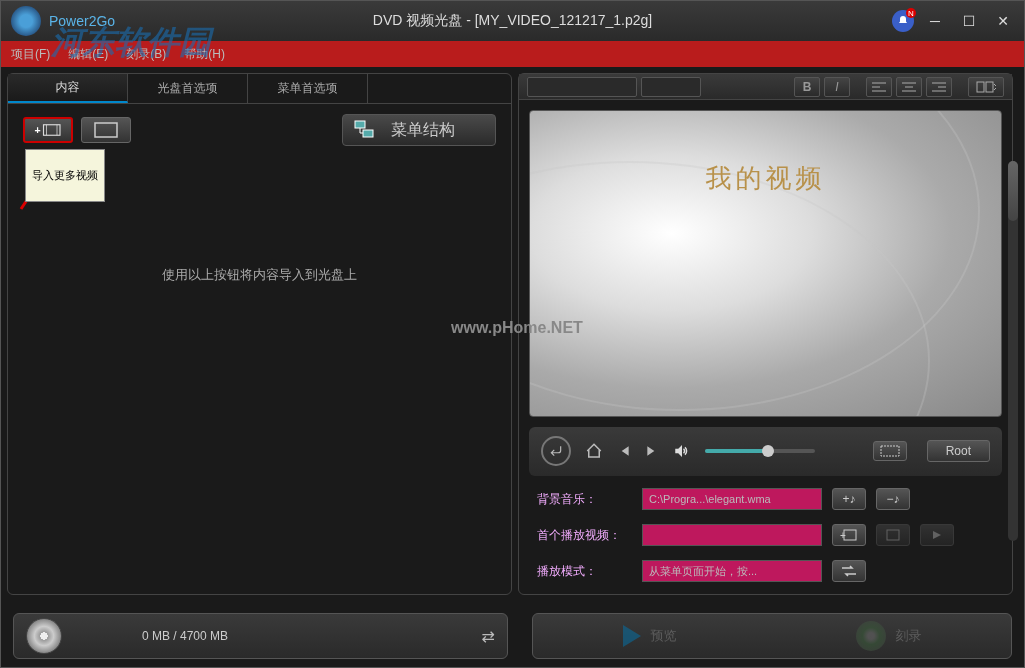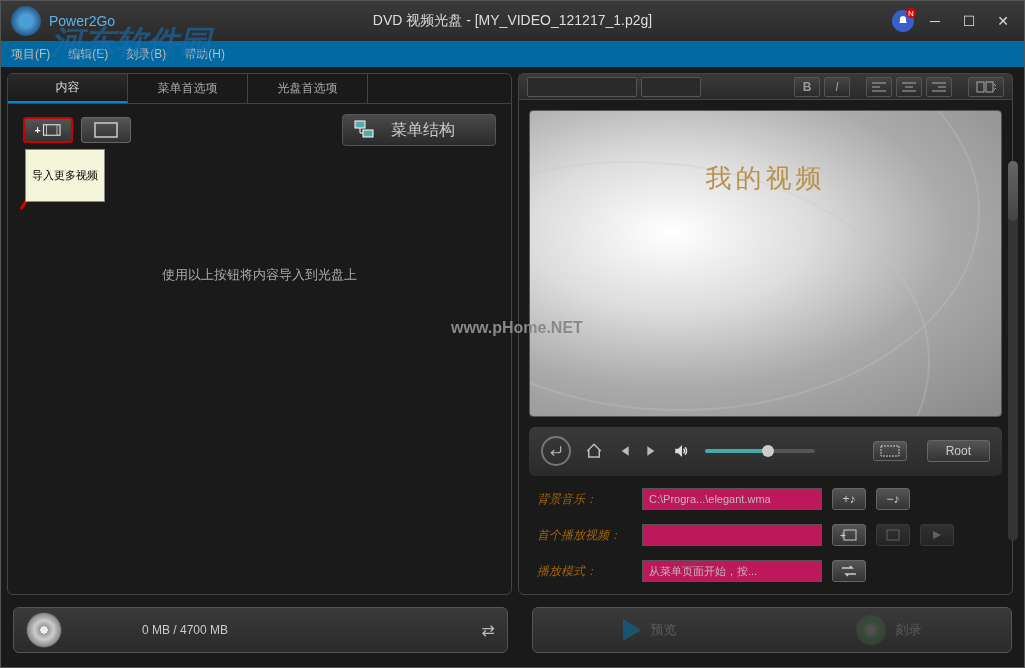--- a/index.html
+++ b/index.html
@@ -6,21 +6,21 @@
 body { background: #000; width: 1025px; height: 668px; overflow: hidden; }
 .window { width: 1025px; height: 668px; background: #1a1a1a; border: 1px solid #555; position: relative; }
 .titlebar { height: 40px; background: linear-gradient(#3a3a3a, #2a2a2a); display: flex; align-items: center; padding: 0 10px; position: relative; }
 .app-logo { width: 30px; height: 30px; background: radial-gradient(circle, #4a9fd8 30%, #2a5a8a 70%); border-radius: 50%; margin-right: 8px; }
 .app-name { color: #5ab4e8; font-size: 14px; }
 .window-title { position: absolute; left: 50%; transform: translateX(-50%); color: #ddd; font-size: 14px; }
 .window-controls { position: absolute; right: 8px; display: flex; gap: 8px; align-items: center; }
 .notif-badge { width: 22px; height: 22px; background: #3a5fc8; border-radius: 50%; position: relative; display: flex; align-items: center; justify-content: center; }
 .notif-badge::after { content: "N"; position: absolute; top: -2px; right: -2px; background: #d00; color: #fff; font-size: 8px; width: 10px; height: 10px; border-radius: 50%; display: flex; align-items: center; justify-content: center; }
 .win-btn { width: 26px; height: 20px; color: #ddd; font-size: 14px; display: flex; align-items: center; justify-content: center; cursor: pointer; }
-.menubar { height: 26px; background: #0369a1; display: flex; align-items: center; padding: 0 10px; gap: 18px; position: relative; }
+.menubar { height: 26px; background: #b91c1c; display: flex; align-items: center; padding: 0 10px; gap: 18px; position: relative; }
 .menu-item { color: #bbb; font-size: 12px; cursor: pointer; }
 .watermark { position: absolute; top: 20px; left: 50px; color: #1a6db0; font-size: 32px; font-weight: bold; font-style: italic; opacity: 0.6; pointer-events: none; z-index: 10; }
 .watermark2 { position: absolute; top: 318px; left: 450px; color: #888; font-size: 16px; pointer-events: none; z-index: 10; font-weight: bold; }
 .content-area { display: flex; height: 534px; }
 .left-panel { width: 505px; background: #1a1a1a; border: 1px solid #444; margin: 6px; border-radius: 6px; display: flex; flex-direction: column; }
 .tabs { display: flex; height: 30px; border-bottom: 1px solid #444; }
 .tab { flex: 0 0 120px; display: flex; align-items: center; justify-content: center; color: #aaa; font-size: 12px; border-right: 1px solid #444; cursor: pointer; }
 .tab.active { background: linear-gradient(#2a2a2a, #1a1a1a); border-bottom: 2px solid #0088cc; color: #ddd; }
 .toolbar-row { display: flex; align-items: center; padding: 10px 15px; gap: 8px; }
 .import-btn { width: 50px; height: 26px; background: linear-gradient(#555, #333); border: 2px solid #c00; border-radius: 3px; display: flex; align-items: center; justify-content: center; cursor: pointer; position: relative; }
@@ -47,25 +47,25 @@
 .playback-bar { height: 56px; background: linear-gradient(#3a3a3a, #2a2a2a); margin: 0 10px; border-radius: 6px; display: flex; align-items: center; padding: 0 12px; gap: 14px; }
 .pb-btn { color: #bbb; cursor: pointer; display: flex; align-items: center; }
 .pb-circle { width: 30px; height: 30px; border: 2px solid #777; border-radius: 50%; display: flex; align-items: center; justify-content: center; }
 .vol-slider { width: 110px; height: 4px; background: #555; border-radius: 2px; position: relative; }
 .vol-slider::before { content: ""; position: absolute; left: 0; width: 55%; height: 4px; background: #4aa; border-radius: 2px; }
 .vol-slider::after { content: ""; position: absolute; left: 52%; top: -4px; width: 12px; height: 12px; background: #ccc; border-radius: 50%; }
 .root-btn { margin-left: auto; background: linear-gradient(#555, #333); border: 1px solid #666; border-radius: 3px; padding: 3px 18px; color: #ccc; font-size: 12px; cursor: pointer; }
 .frame-btn { width: 34px; height: 20px; background: linear-gradient(#555, #333); border: 1px solid #666; border-radius: 3px; margin-left: auto; display:flex; align-items:center; justify-content:center; }
 .settings-area { padding: 12px 18px; display: flex; flex-direction: column; gap: 14px; }
 .setting-row { display: flex; align-items: center; gap: 10px; }
-.setting-label { color: #a16207; font-size: 12px; width: 95px; font-style: italic; }
+.setting-label { color: #f0abfc; font-size: 12px; width: 95px; }
 .setting-val { width: 180px; height: 22px; background: #be185d; border: 1px solid #555; color: #bbb; font-size: 11px; padding: 2px 6px; display: flex; align-items: center; overflow: hidden; white-space: nowrap; }
 .small-btn { width: 34px; height: 22px; background: linear-gradient(#555, #333); border: 1px solid #666; border-radius: 3px; display: flex; align-items: center; justify-content: center; color: #ccc; font-size: 12px; cursor: pointer; }
 .small-btn.dim { opacity: 0.4; }
-.bottom-bar { height: 58px; display: flex; align-items: center; padding: 0 12px; gap: 24px; }
+.bottom-bar { height: 58px; display: flex; align-items: flex-end; padding: 0 12px; gap: 24px; }
 .disc-panel { flex: 0 0 495px; height: 46px; background: linear-gradient(#3a3a3a, #2a2a2a); border: 1px solid #555; border-radius: 6px; display: flex; align-items: center; padding: 0 12px; gap: 20px; }
 .disc-icon { width: 36px; height: 36px; background: radial-gradient(circle, #eee 15%, #999 16%, #ccc 40%, #888 70%, #555 100%); border-radius: 50%; border: 1px solid #444; }
 .disc-text { color: #ccc; font-size: 12px; margin-left: 60px; }
 .swap-icon { margin-left: auto; color: #bbb; font-size: 16px; }
 .action-panel { flex: 1; height: 46px; background: linear-gradient(#3a3a3a, #2a2a2a); border: 1px solid #555; border-radius: 6px; display: flex; align-items: center; justify-content: space-around; }
 .action-btn { display: flex; align-items: center; gap: 10px; color: #777; font-size: 13px; cursor: pointer; opacity: 0.6; }
 .play-tri { width: 0; height: 0; border-left: 18px solid #0a6a9a; border-top: 11px solid transparent; border-bottom: 11px solid transparent; }
 .burn-disc { width: 30px; height: 30px; background: radial-gradient(circle, #666 15%, #3a5a3a 40%, #444 100%); border-radius: 50%; }
 </style>
 </head>
@@ -97,22 +97,22 @@
   </div>
 
   <div class="watermark">河东软件园</div>
   <div class="watermark2">www.pHome.NET</div>
 
   <div class="content-area">
 
     <div class="left-panel">
       <div class="tabs">
         <div class="tab active">内容</div>
+        <div class="tab">光盘首选项</div>
         <div class="tab">菜单首选项</div>
-        <div class="tab">光盘首选项</div>
       </div>
       <div class="toolbar-row">
         <div class="import-btn">
           <svg viewBox="0 0 40 20">
               <text x="2" y="15" fill="#fff" font-size="14" font-weight="bold">+</text>
               <rect x="14" y="3" width="22" height="14" fill="none" stroke="#ddd" stroke-width="1.5"></rect>
               <line x1="18" y1="3" x2="18" y2="17" stroke="#ddd"></line>
               <line x1="32" y1="3" x2="32" y2="17" stroke="#ddd"></line>
             </svg>
           <div class="tooltip">导入更多视频</div>

